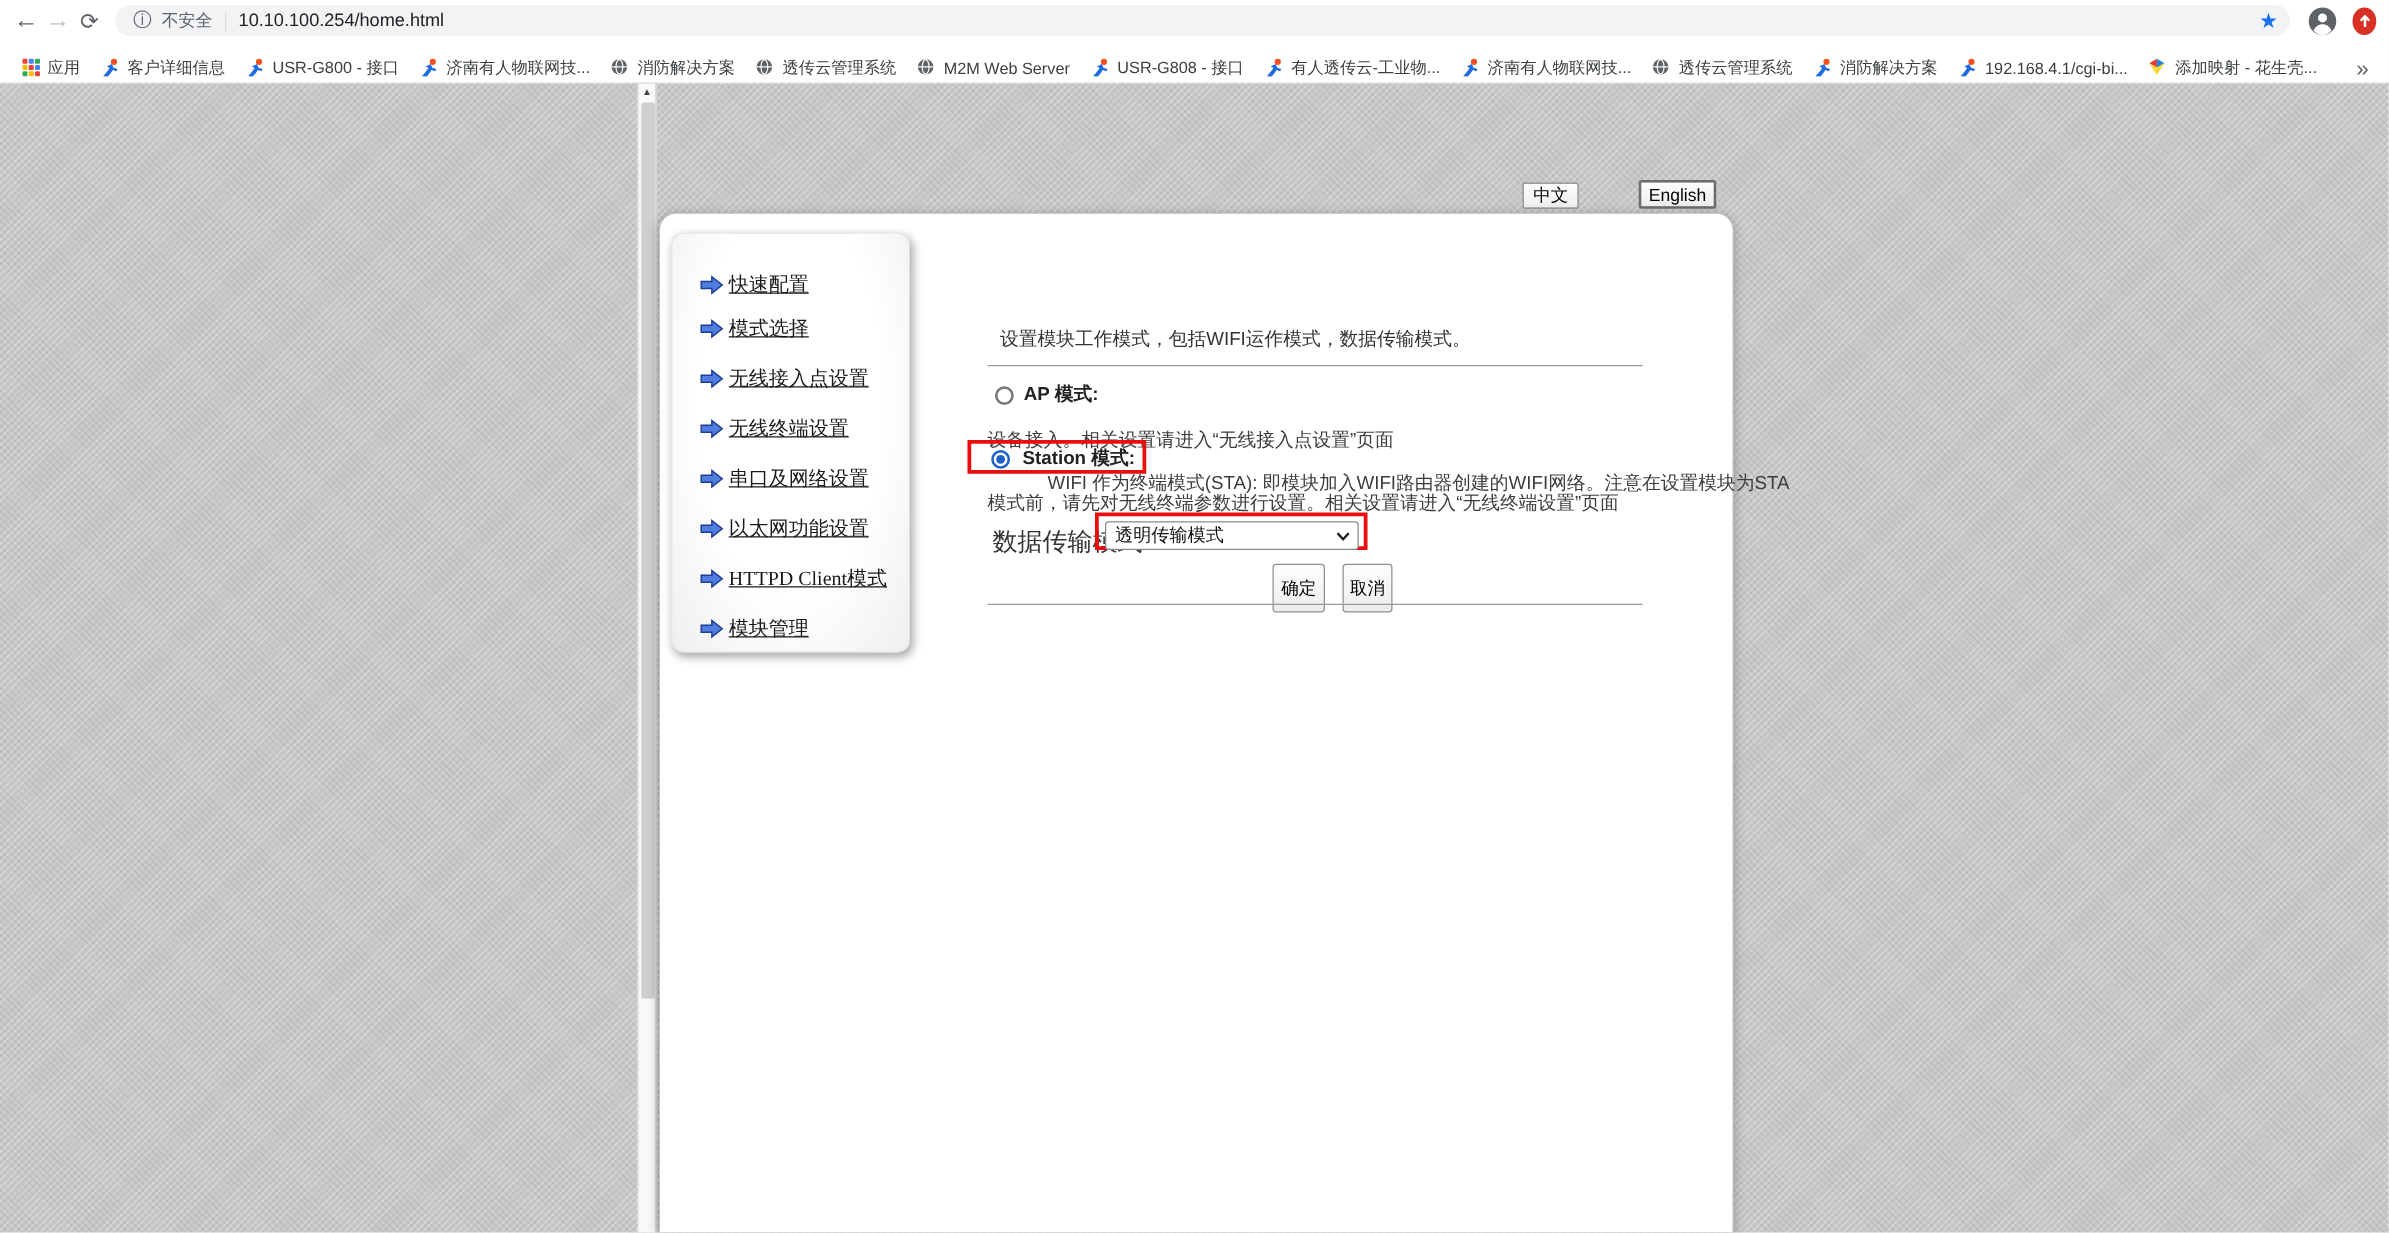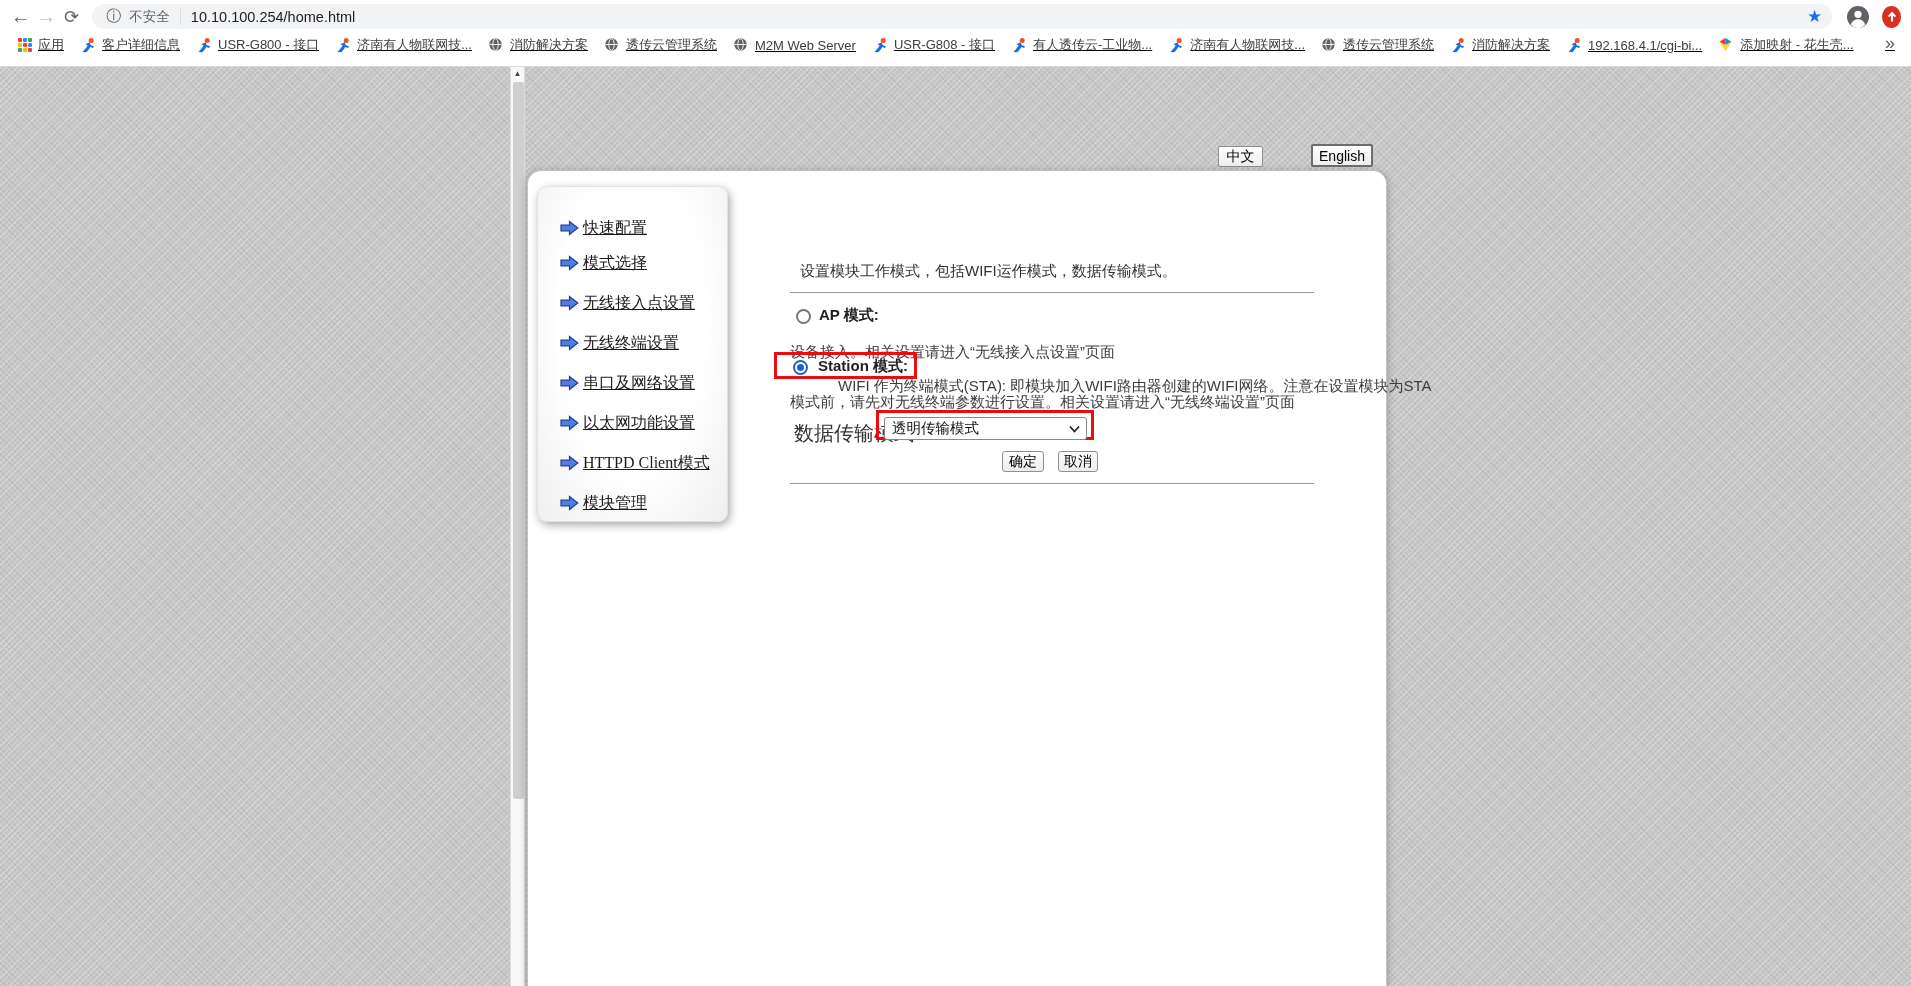--- a/index.html
+++ b/index.html
@@ -20,22 +20,22 @@
   .omni-div { width:1px; height:16px; background:#dadce0; margin:0 10px; }
   .url { font-size:14.5px; color:#202124; }
   .omni-spacer { flex:1; }
   .star-ic { font-size:17px; color:#1a73e8; cursor:pointer; }
   .profile-ic { width:24px; height:24px; margin-left:14px; cursor:pointer; }
   .update-ic { width:22px; height:22px; margin-left:12px; margin-right:10px; border-radius:50%;
     background:#d93025; color:#fff; display:flex; align-items:center; justify-content:center;
     font-size:13px; font-weight:bold; cursor:pointer; }
 
   
-  .bookmarks { height:34px; background:#fff; display:flex; align-items:flex-start;
-    padding:0 6px 0 10px; border-bottom:1px solid #d8d8d8;text-decoration:underline; }
+  .bookmarks { height:34px; background:#fff; display:flex; align-items:flex-end;
+    padding:0 6px 0 10px; border-bottom:1px solid #d8d8d8; }
   .bm-item { display:flex; align-items:center; gap:6px; padding:3px 8px; border-radius:4px;
     font-size:13px; color:#3c4043; white-space:nowrap; cursor:pointer; }
   .apps-grid { display:grid; grid-template-columns:repeat(3,4px); grid-template-rows:repeat(3,4px);
     gap:1px; }
   .apps-grid i { border-radius:1px; }
   .apps-grid i:nth-child(1){background:#ea4335}.apps-grid i:nth-child(2){background:#4285f4}
   .apps-grid i:nth-child(3){background:#34a853}.apps-grid i:nth-child(4){background:#fbbc05}
   .apps-grid i:nth-child(5){background:#ea4335}.apps-grid i:nth-child(6){background:#4285f4}
   .apps-grid i:nth-child(7){background:#34a853}.apps-grid i:nth-child(8){background:#fbbc05}
   .apps-grid i:nth-child(9){background:#ea4335}
@@ -107,23 +107,23 @@
   .red-box { position:absolute; border:3px solid #ea0d0d; }
   .red-box.sta { left:246px; top:181px; width:143px; height:27px; }
   .red-box.sel { left:348px; top:239px; width:218px; height:30px; }
 
   .transfer-label { position:absolute; left:266px; top:249px; font-size:20px; color:#333; }
   .select { position:absolute; left:356px; top:246px; width:203px; height:23px; background:#fff;
     border:1px solid #8a8a8a; border-radius:3px; display:flex; align-items:center;
     padding:0 22px 0 7px; font-size:14.5px; color:#111; cursor:pointer; }
   .select svg { position:absolute; right:6px; top:7px; }
 
-  .btn { position:absolute; height:21px; font-size:14px; color:#000;
+  .btn { position:absolute; height:39px; font-size:14px; color:#000;
     background:linear-gradient(#fdfdfd,#ededed); border:1px solid #8f8f8f; border-radius:3px;
-    display:flex; align-items:center; justify-content:center; cursor:pointer; }
+    display:flex; align-items:center; justify-content:center; cursor:pointer;margin-left:16px; }
   .btn-ok { left:474px; top:280px; width:42px; }
   .btn-cancel { left:530px; top:280px; width:40px; }
 </style>
 </head>
 <body>
 
 <div class="window">
 
   <div class="toolbar">
     <span class="nav-ic back">←</span>

